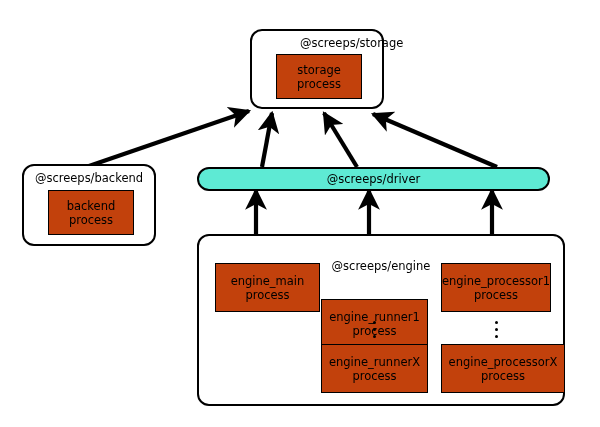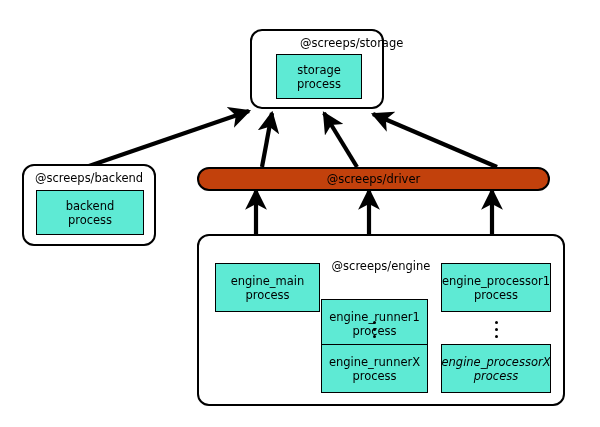--- a/index.html
+++ b/index.html
@@ -44,38 +44,38 @@
     font-size: 11.5px;
     color: #000000;
     line-height: 13px;
     white-space: nowrap;
   }
 
   
   .proc {
     position: absolute;
     box-sizing: border-box;
-    background: #5eead4;
+    background: #c2410c;
     border: 1.5px solid #000000;
     display: flex;
     flex-direction: column;
     align-items: center;
     justify-content: center;
     font-size: 11.5px;
     line-height: 14px;
     color: #000000;
     text-align: center;
   }
   .proc span { display: block; white-space: nowrap; }
 
   
   #driver-bar {
     position: absolute;
     box-sizing: border-box;
-    background: #c2410c;
+    background: #5eead4;
     border: 2px solid #000000;
     border-radius: 999px;
     display: flex;
     align-items: center;
     justify-content: center;
     font-size: 11.5px;
     color: #000000;
     white-space: nowrap;
   }
 
@@ -126,21 +126,21 @@
   <div class="pkg" style="left:250px; top:29px; width:134px; height:80px;">
     <div class="pkg-title" style="top:6px;padding-left:48px;">@screeps/storage</div>
     <div class="proc" style="left:24px; top:23px; width:86px; height:45px;">
       <span>storage</span>
       <span>process</span>
     </div>
   </div>
 
   <div class="pkg" style="left:22px; top:164px; width:134px; height:82px;">
     <div class="pkg-title" style="top:6px;">@screeps/backend</div>
-    <div class="proc" style="left:12px; top:24px; width:108px; height:45px;">
+    <div class="proc" style="left:24px; top:24px; width:86px; height:45px;">
       <span>backend</span>
       <span>process</span>
     </div>
   </div>
 
   <div id="driver-bar" style="left:197px; top:167px; width:353px; height:24px;">
     <span>@screeps/driver</span>
   </div>
 
   <div class="pkg" style="left:197px; top:234px; width:368px; height:172px;">
@@ -170,19 +170,19 @@
       <i></i>
         <i></i>
         <i></i>
     </div>
 
     <div class="proc" style="left:122px; top:108px; width:107px; height:49px;text-align:center;">
       <span>engine_runnerX</span>
       <span>process</span>
     </div>
 
-    <div class="proc" style="left:242px; top:108px; width:110px; height:49px;font-style:italic;">
+    <div class="proc" style="left:242px; top:108px; width:124px; height:49px;">
       <span>engine_processorX</span>
       <span>process</span>
     </div>
   </div>
 
 </div>
 
 </body></html>

